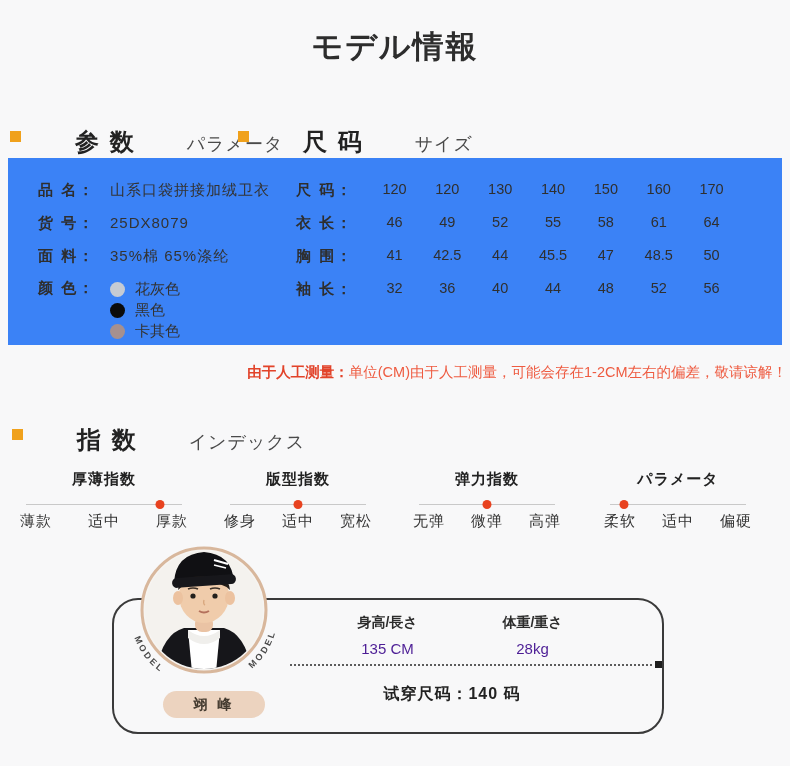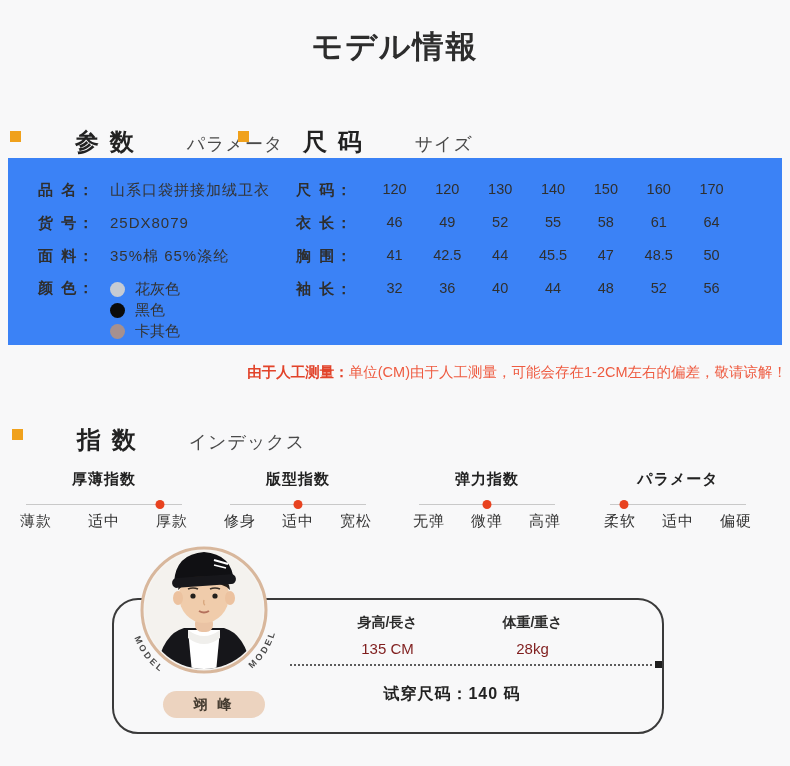--- a/index.html
+++ b/index.html
@@ -45,21 +45,21 @@
   .model-area { position:absolute; left:112px; top:552px; width:552px; height:186px; }
   .model-card { position:absolute; left:0; right:0; top:46px; bottom:4px;
     border:2px solid #3a3a3a; border-radius:26px; }
   .model-photo { position:absolute; left:6px; top:-14px; width:168px; height:168px; }
   .name-pill { position:absolute; left:51px; top:139px; width:102px; height:27px;
     background:#ecd3bf; border-radius:14px; display:flex; align-items:center; justify-content:center;
     font-size:14px; font-weight:bold; color:#433a2f; letter-spacing:3px; }
   .stats { position:absolute; left:203px; top:62px; width:290px; display:flex; }
   .stat { flex:1; text-align:center; }
   .stat-label { font-size:14px; font-weight:bold; color:#2c2c2c; margin-bottom:8px; }
-  .stat-value { font-size:15px; color:#7f1d1d; }
+  .stat-value { font-size:15px; color:#4c1d95; }
   .dotted { position:absolute; left:178px; top:112px; width:362px; border-top:2px dotted #5c5c5c; }
   .tick-square { position:absolute; left:543px; top:109px; width:7px; height:7px; background:#1e1e1e; }
   .fit-size { position:absolute; left:150px; top:132px; width:380px; text-align:center;
     font-size:16px; font-weight:bold; color:#222; letter-spacing:1px; }
 </style>
 </head>
 <body>
 
 <div class="page">
 

